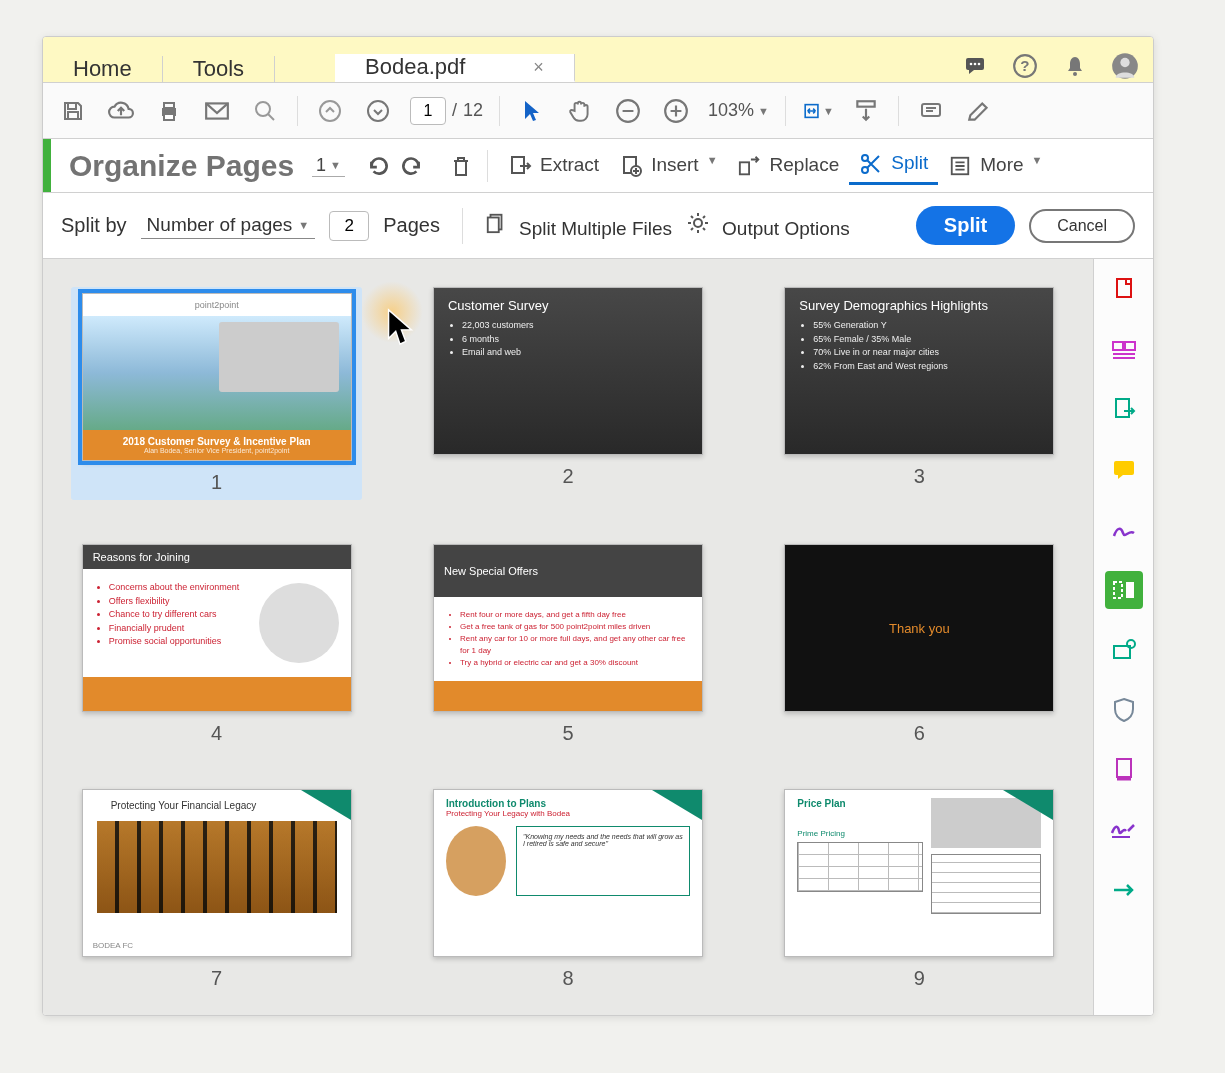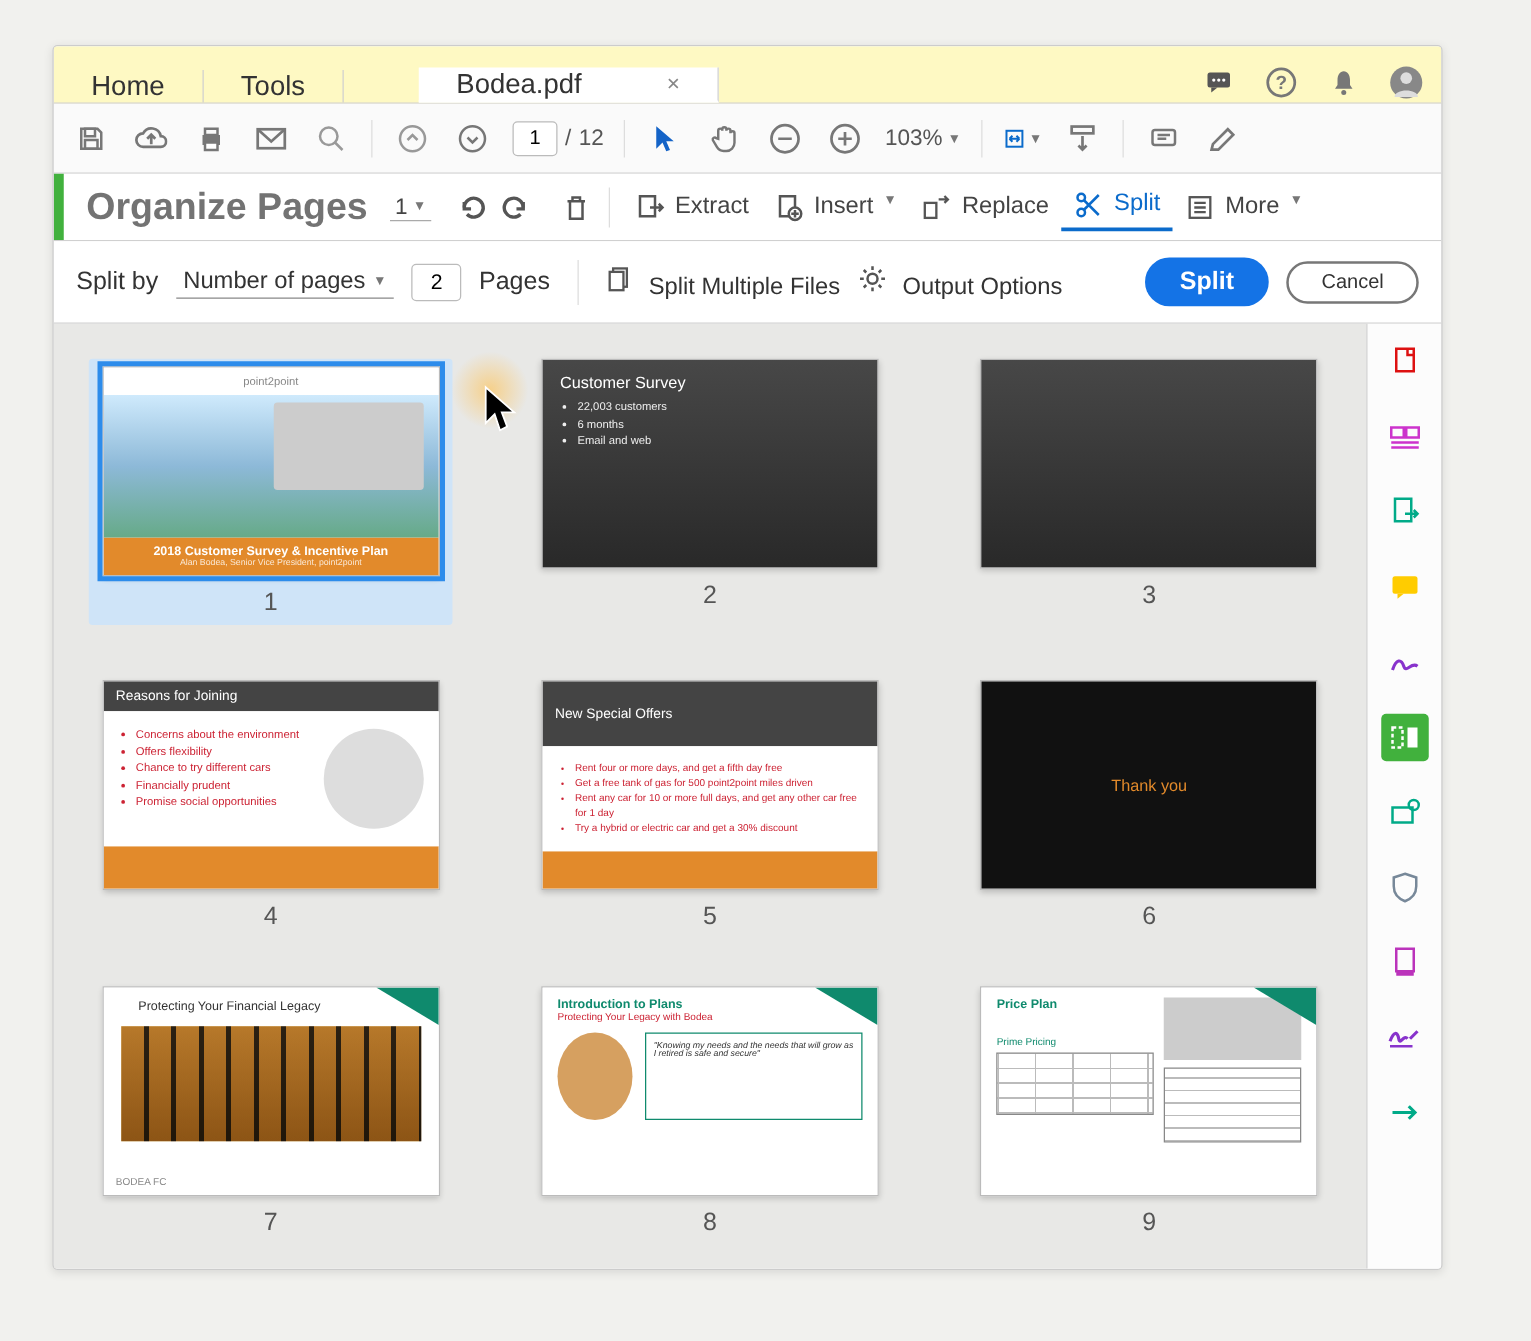--- a/index.html
+++ b/index.html
@@ -485,20 +485,29 @@
                 </div>
               </div>
             </div>
           <div class="num">2</div>
         </div>
 
         <div class="thumb">
           <div class="page">
               <div class="slide-dark">
                 <div class="dash-img"></div>
+                <div style="position:relative">
+                  <div class="hd">Survey Demographics Highlights</div>
+                  <ul>
+                    <li>55% Generation Y</li>
+                    <li>65% Female / 35% Male</li>
+                    <li>70% Live in or near major cities</li>
+                    <li>62% From East and West regions</li>
+                  </ul>
+                </div>
               </div>
             </div>
           <div class="num">3</div>
         </div>
 
         <div class="thumb">
           <div class="page" style="flex-direction:column">
             <div style="background:#444;color:#fff;padding:6px 10px;font-size:11px">Reasons for Joining</div>
             <div class="slide-white" style="display:flex">
               <ul style="color:#c23;font-size:9px;line-height:1.5;padding-left:14px;margin:4px 0;flex:1">

